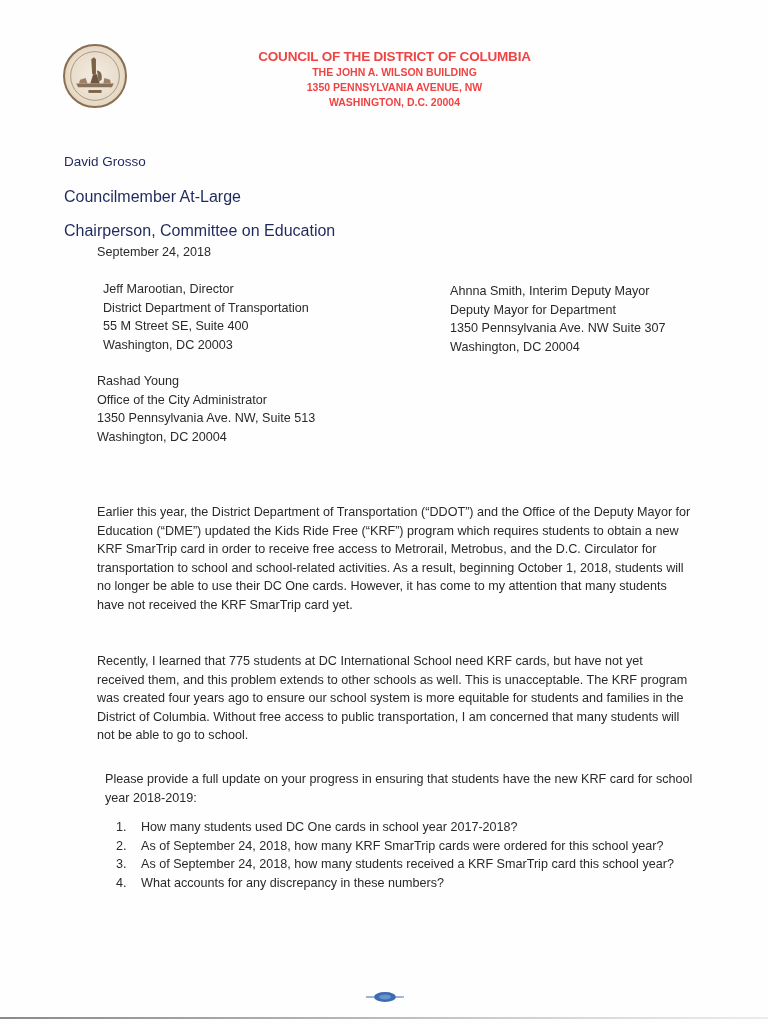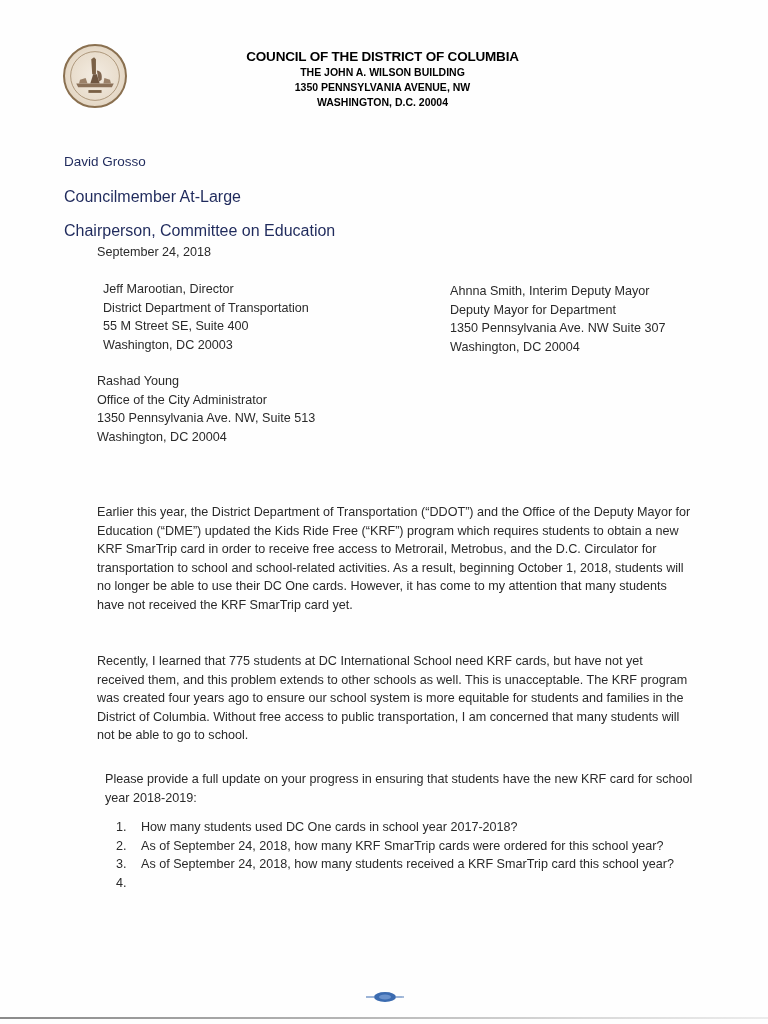--- a/index.html
+++ b/index.html
@@ -27,25 +27,25 @@
       width: 64px;
       height: 64px;
       border-radius: 50%;
       border: 2px solid #8a7050;
       background: radial-gradient(circle at 50% 50%, #f3ece2 0%, #e8dccb 60%, #d9c9b2 100%);
       box-sizing: border-box;
     }
     .seal svg { width: 100%; height: 100%; display: block; }
     .letterhead {
       position: absolute;
-      left: 220px;
+      left: 232px;
       top: 48px;
       width: 325px;
       text-align: center;
-      color: #000000;
+      color: #ef4444;
       font-weight: bold;
     }
     .letterhead .lh-title {
       font-size: 13.5px;
       letter-spacing: -0.2px;
       line-height: 17px;
     }
     .letterhead .lh-line {
       font-size: 10.5px;
       line-height: 15px;
@@ -214,20 +214,21 @@
     <li>
       <span class="num">2.</span>
       <span>As of September 24, 2018, how many KRF SmarTrip cards were ordered for this school year?</span>
     </li>
     <li>
       <span class="num">3.</span>
       <span>As of September 24, 2018, how many students received a KRF SmarTrip card this school year?</span>
     </li>
     <li>
       <span class="num">4.</span>
+      <span>What accounts for any discrepancy in these numbers?</span>
     </li>
   </ol>
 
   <div class="footer-ornament">
     <svg viewBox="0 0 38 12" xmlns="http://www.w3.org/2000/svg" width="38" height="12">
       <line x1="0" y1="6" x2="8" y2="6" stroke="#3b6bb0" stroke-width="1"></line>
       <line x1="30" y1="6" x2="36" y2="6" stroke="#3b6bb0" stroke-width="1"></line>
       <ellipse cx="19" cy="6" rx="11" ry="5" fill="#3b6bb0"></ellipse>
       <ellipse cx="19" cy="6" rx="6" ry="2.5" fill="#6a92cc"></ellipse>
       <circle cx="37" cy="6" r="0.8" fill="#3b6bb0"></circle>

